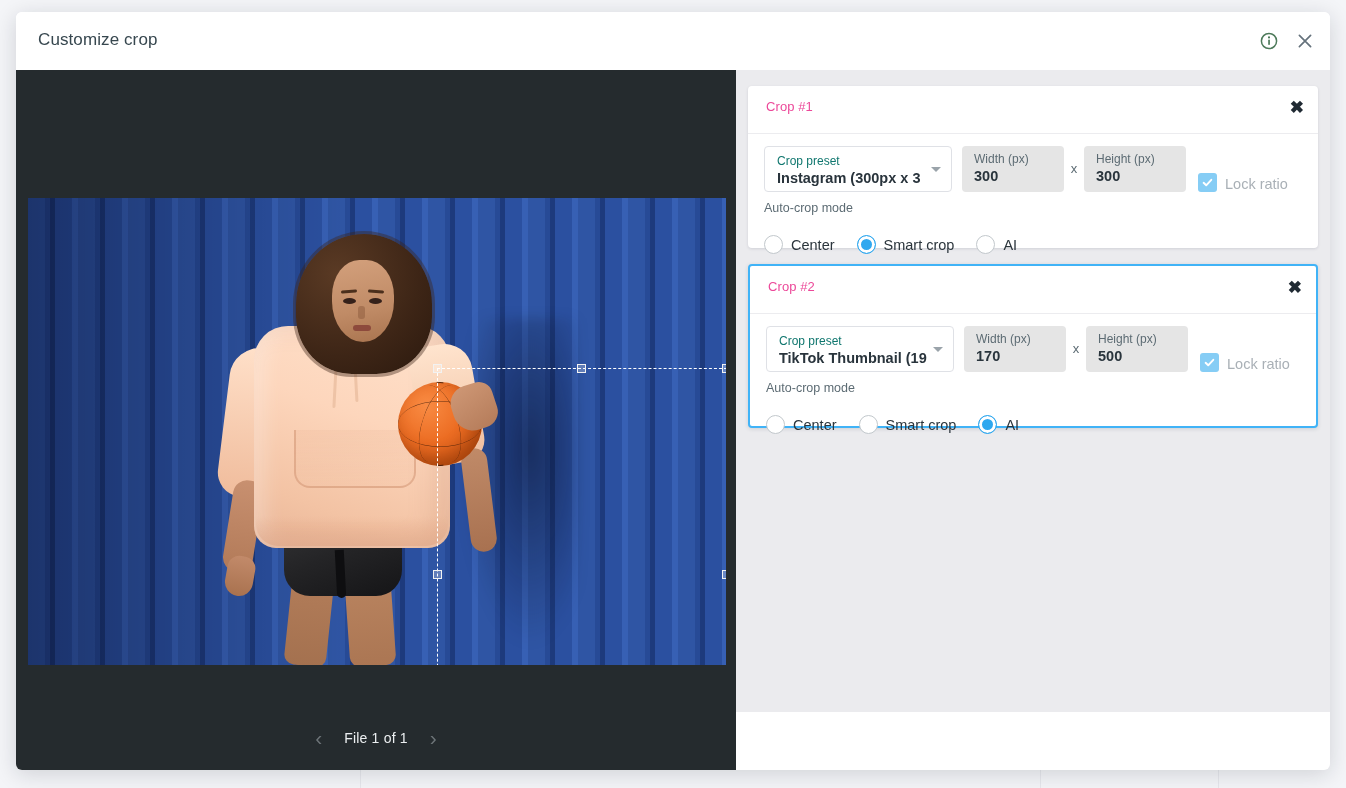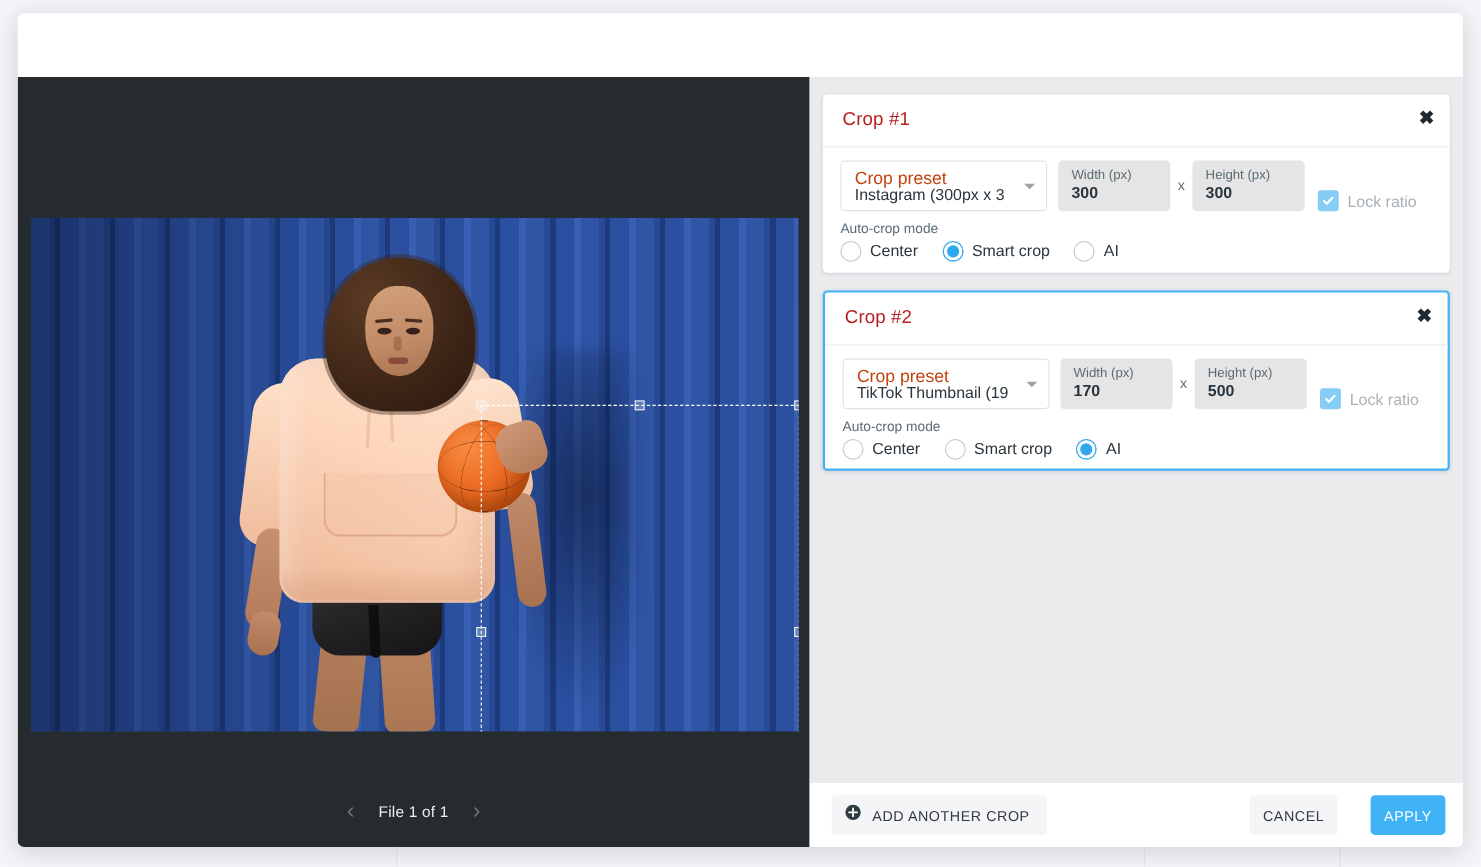--- a/index.html
+++ b/index.html
@@ -317,22 +317,22 @@
     box-shadow: 0 1px 4px rgba(30,40,60,.14);
   }
   .card-head {
     position: relative;
     height: 48px;
     border-bottom: 1px solid #ececef;
   }
   .card-title {
     position: absolute;
     left: 18px; top: 13px;
-    font-size: 17px;
-    color: #b91c1c;
+    font-size: 13px;
+    color: #ec4899;
     letter-spacing: .1px;
   }
   .card-close {
     position: absolute;
     right: 14px; top: 13px;
     font-size: 17px;
     color: #202a33;
     cursor: pointer;
     line-height: 1;
     font-weight: bold;
@@ -350,29 +350,30 @@
     height: 46px;
     border: 1px solid #dfe1e6;
     border-radius: 4px;
     background: #fff;
     cursor: pointer;
     overflow: hidden;
   }
   .preset-label {
     position: absolute;
     left: 12px; top: 7px;
-    font-size: 16px;
-    color: #c2410c;
+    font-size: 12px;
+    color: #0f766e;
   }
   .preset-value {
     position: absolute;
     left: 12px; top: 23px;
     font-size: 14.5px;
     color: #29343c;
     white-space: nowrap;
+    font-weight: bold;
   }
   .caret {
     position: absolute;
     right: 10px; top: 20px;
     width: 0; height: 0;
     border-left: 5px solid transparent;
     border-right: 5px solid transparent;
     border-top: 5px solid #9aa3aa;
   }
   .num-field {
@@ -425,21 +426,21 @@
 
   .mode-label {
     margin-top: 9px;
     font-size: 12.5px;
     color: #5c6b73;
   }
   .radio-row {
     display: flex;
     align-items: center;
     gap: 0;
-    margin-top: 4px;
+    margin-top: 20px;
   }
   .radio-item {
     display: flex;
     align-items: center;
     gap: 8px;
     margin-right: 22px;
     cursor: pointer;
   }
   .radio-dot {
     width: 19px; height: 19px;
@@ -512,20 +513,37 @@
 <body>
 
 <div id="page-bg">
   <div class="bg-col" style="left:360px;"></div>
   <div class="bg-col" style="left:1040px;"></div>
   <div class="bg-col" style="left:1218px;"></div>
 </div>
 
 <div id="modal">
 
+  <div id="titlebar">
+    <div id="modal-title">Customize crop</div>
+
+    <div class="titlebar-icon" id="info-icon">
+      <svg width="18" height="18" viewBox="0 0 18 18">
+        <circle cx="9" cy="9" r="7.6" fill="none" stroke="#4d7a5a" stroke-width="1.5"></circle>
+        <circle cx="9" cy="5.4" r="1.05" fill="#4d7a5a"></circle>
+        <rect x="8.2" y="7.6" width="1.7" height="5.4" rx=".8" fill="#4d7a5a"></rect>
+      </svg>
+    </div>
+
+    <div class="titlebar-icon" id="close-icon">
+      <svg width="18" height="18" viewBox="0 0 18 18">
+        <path d="M3.4 3.4 L14.6 14.6 M14.6 3.4 L3.4 14.6" stroke="#65727c" stroke-width="1.7" stroke-linecap="round"></path>
+      </svg>
+    </div>
+  </div>
 
   <div id="preview">
 
     <div id="photo">
       <div id="wall"></div>
       <div id="wall-shadow"></div>
       <div id="figure-shadow"></div>
 
       <div id="person">
         <div class="sk" id="leg-l"></div>
@@ -685,28 +703,14 @@
           </div>
           <div class="radio-item">
             <span class="radio-dot on"></span>
             <span class="radio-text">AI</span>
           </div>
         </div>
       </div>
     </div>
   </div>
 
-  <div id="footer">
-    <div id="add-crop-btn">
-      <span>
-        <svg width="15" height="15" viewBox="0 0 15 15">
-          <circle cx="7.5" cy="7.5" r="7" fill="#2f3b43"></circle>
-          <path d="M7.5 3.9 V11.1 M3.9 7.5 H11.1" stroke="#fff" stroke-width="1.7" stroke-linecap="round"></path>
-        </svg>
-      </span>
-      <span id="add-crop-label">ADD ANOTHER CROP</span>
-    </div>
-
-    <div class="footer-btn" id="cancel-btn">CANCEL</div>
-    <div class="footer-btn" id="apply-btn">APPLY</div>
-  </div>
 
 </div>
 
 </body></html>

